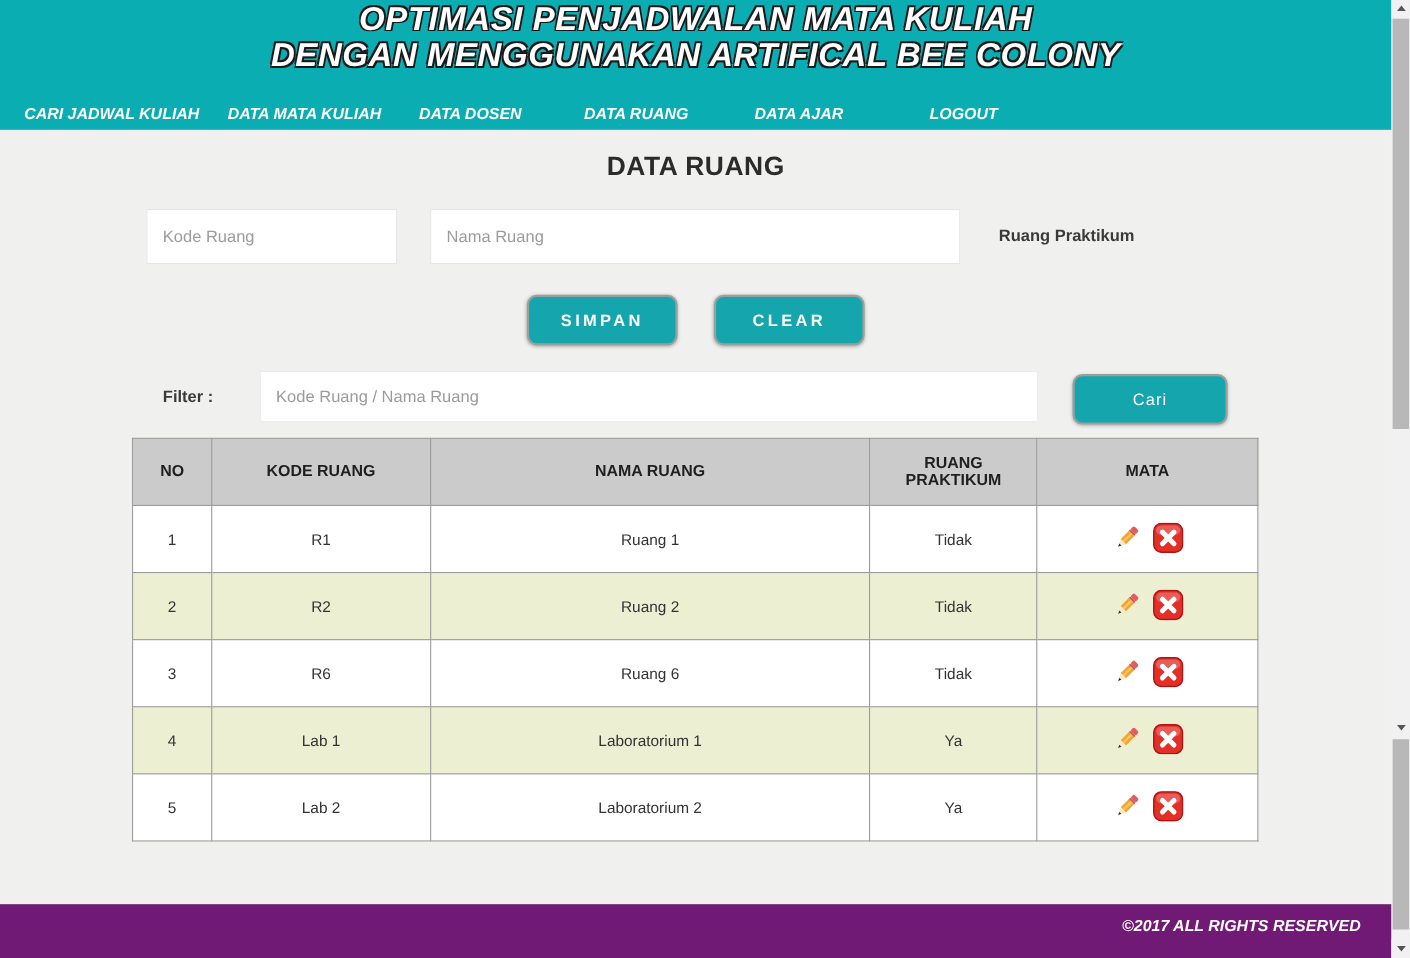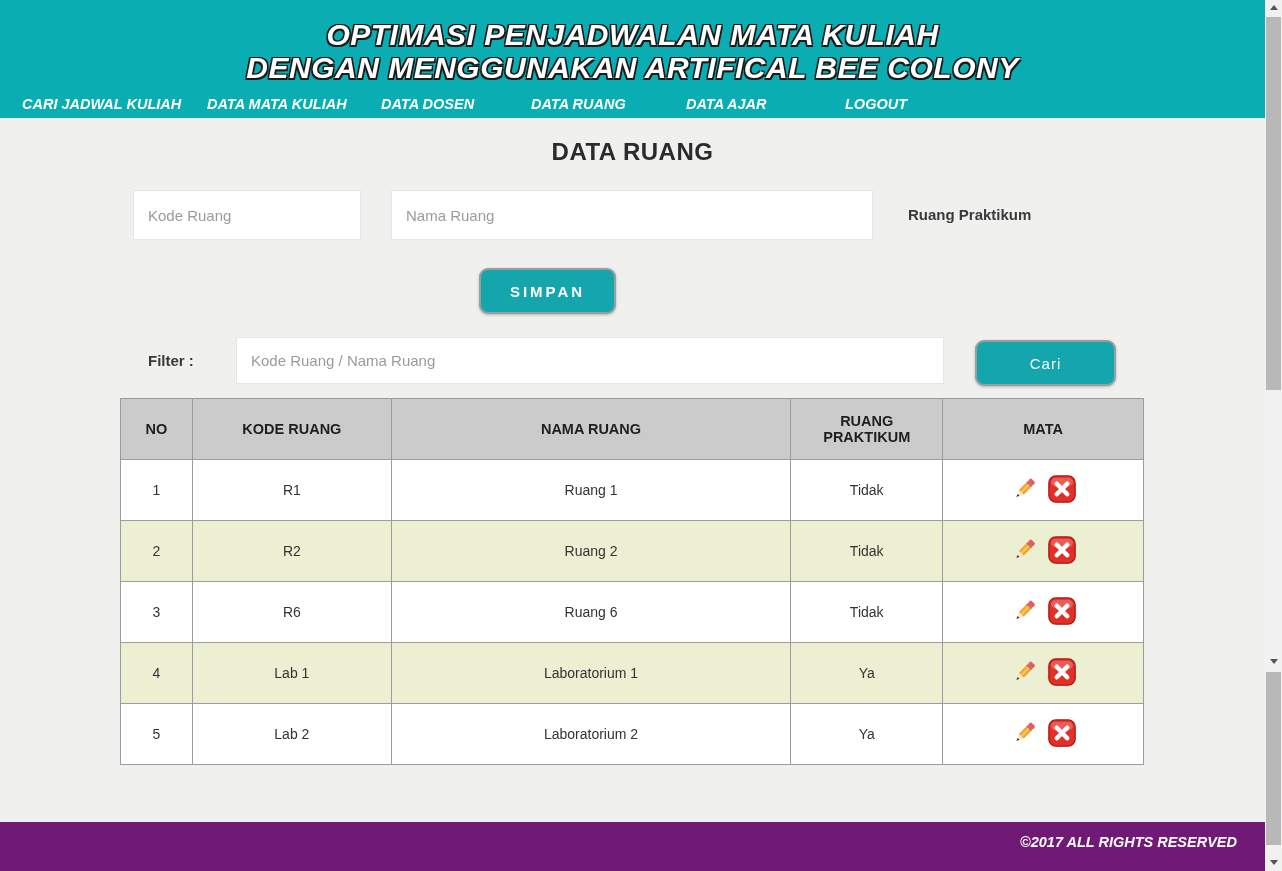--- a/index.html
+++ b/index.html
@@ -10,21 +10,21 @@
   }
   .page { position: relative; width: 1282px; height: 871px; }
 
   
   .header {
     position: absolute; left: 0; top: 0; width: 1265px; height: 118px;
     background: #0aadb1;
   }
   .header-title {
     text-align: center; color: #fff; font-weight: bold; font-style: italic;
-    font-size: 30px; line-height: 33px; padding-top: 18px; letter-spacing: 0.5px;
+    font-size: 30px; line-height: 33px; padding-top: 1px; letter-spacing: 0.5px;
     text-shadow: -1.5px -1.5px 0 #1a1a1a, 1.5px -1.5px 0 #1a1a1a,
                  -1.5px 1.5px 0 #1a1a1a, 1.5px 1.5px 0 #1a1a1a;
   }
   .nav {
     position: absolute; left: 0; bottom: 6px; width: 100%;
     display: flex; list-style: none; padding-left: 22px;
   }
   .nav li {
     color: #fff; font-weight: bold; font-style: italic; font-size: 14.5px;
     cursor: pointer; white-space: nowrap;
@@ -133,20 +133,21 @@
   </div>
 
   <div class="content">
     <div class="page-title">DATA RUANG</div>
 
     <input class="txt-input inp-kode" type="text" placeholder="Kode Ruang" style="">
     <input class="txt-input inp-nama" type="text" placeholder="Nama Ruang" style="">
     <div class="lbl-praktikum">Ruang Praktikum</div>
 
     <button class="btn btn-simpan">SIMPAN</button>
+    <button class="btn btn-clear">CLEAR</button>
 
     <div class="lbl-filter">Filter :</div>
     <input class="txt-input inp-filter" type="text" placeholder="Kode Ruang / Nama Ruang" style="">
     <button class="btn btn-cari">Cari</button>
 
     <table class="data-table">
       <colgroup>
         <col class="col-no">
           <col class="col-kode">
           <col class="col-nama">

